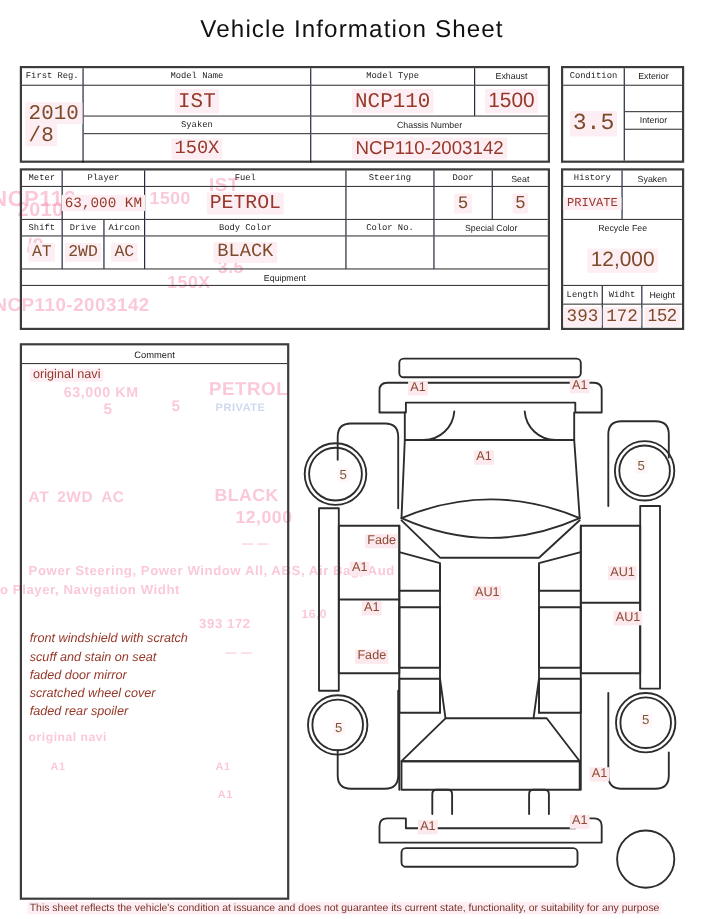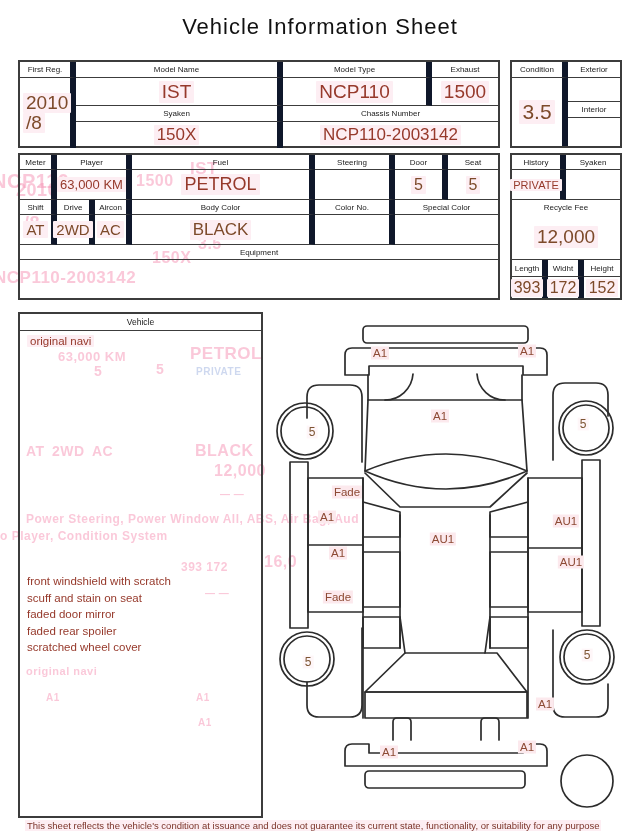--- a/index.html
+++ b/index.html
@@ -4,21 +4,21 @@
 <style>
   html,body{margin:0;padding:0;background:#fff;}
   #page{position:relative;width:640px;height:835px;background:#fff;overflow:hidden;
         font-family:"Liberation Sans",sans-serif;color:#1b1b1b;}
   .abs{position:absolute;}
   #title{top:14px;left:0;width:640px;text-align:center;font-size:22px;letter-spacing:1px;
          color:#111;font-weight:500;}
   
   .tbl{position:absolute;border:2px solid #3c3c3c;display:grid;background:transparent;box-sizing:border-box;}
   .cell{display:flex;align-items:center;justify-content:center;box-sizing:border-box;overflow:visible;}
-  .br{border-right:6px solid #0f172a;}
+  .br{border-right:1px solid #0f172a;font-family:Liberation Mono, monospace;}
   .bb{border-bottom:1px solid #3c3c3c;}
   .hdr{font-size:8px;color:#1b1b1b;}
   .v-red{color:#96392b;}
   .v-brown{color:#7d4a2a;}
   .hl{background:#fdeef3;padding:0 3px;border-radius:1px;white-space:nowrap;}
   .f21{font-size:21px;} .f19{font-size:19px;} .f18{font-size:18px;} .f17{font-size:17px;}
   .f16{font-size:16px;} .f15{font-size:15px;} .f13{font-size:13px;} .f11{font-size:11px;}
   #t1l{left:18px;top:60px;width:482px;height:88px;
        grid-template-columns:56px 207px 149px 66px;grid-template-rows:16px 28px 16px 26px;}
   #t1r{left:510px;top:60px;width:112px;height:88px;
@@ -32,21 +32,21 @@
   .firstreg{flex-direction:column;align-items:flex-start;justify-content:center;padding-left:3px;line-height:20px;}
   .eqline{justify-content:flex-start;align-items:flex-start;padding:3px 0 0 6px;font-size:13px;white-space:nowrap;}
   .eq-green{color:#4d5a49;}
   .eq-red{color:#96392b;margin-left:7px;}
   
   #panel{left:18px;top:312px;width:245px;height:506px;border:2px solid #3c3c3c;box-sizing:border-box;background:transparent;}
   .panel-hdr{height:17px;border-bottom:1px solid #3c3c3c;display:flex;align-items:center;justify-content:center;
              font-size:8.5px;box-sizing:border-box;}
   #comment-content{height:238px;padding:4px 7px;font-size:11.5px;color:#96392b;box-sizing:border-box;}
   #special-hdr{border-top:1px solid #3c3c3c;}
-  #special-note-lines{padding:4px 7px;font-size:11.5px;line-height:16.5px;color:#96392b;}
+  #special-note-lines{padding:4px 7px;font-size:11.5px;line-height:16.5px;color:#96392b;font-style:italic;}
   .sn-line{white-space:nowrap;}
   
   #diagram{left:270px;top:310px;width:370px;height:500px;}
   #diagram svg{position:absolute;left:0;top:0;}
   #diagram-labels{position:absolute;left:0;top:0;width:370px;height:500px;}
   .chip{position:absolute;transform:translate(-50%,-50%);font-size:11.5px;color:#8d4a34;
         background:#fce9ed;padding:0 2px;white-space:nowrap;line-height:13px;}
   .chip.wheel{background:rgba(253,238,243,.55);color:#7d5533;font-size:12px;}
   
   .ghost{position:absolute;color:#f693b4;opacity:.5;filter:blur(.4px);font-weight:700;
@@ -74,23 +74,23 @@
       <span class="ghost" style="left: 156px; top: 361px; font-size: 14px;">5</span>
       <span class="ghost" style="left: 190px; top: 344px; font-size: 17px;">PETROL</span>
       <span class="ghost ghost-blue" style="left: 196px; top: 366px; font-size: 10px;">PRIVATE</span>
       <span class="ghost" style="left: 26px; top: 443px; font-size: 14px;">AT</span>
       <span class="ghost" style="left: 52px; top: 443px; font-size: 14px;">2WD</span>
       <span class="ghost" style="left: 92px; top: 443px; font-size: 14px;">AC</span>
       <span class="ghost" style="left: 195px; top: 442px; font-size: 16px;">BLACK</span>
       <span class="ghost" style="left: 214px; top: 462px; font-size: 16px;">12,000</span>
       <span class="ghost" style="left: 220px; top: 489px; font-size: 10px;">— —</span>
       <span class="ghost" style="left: 26px; top: 512px; font-size: 12px;">Power Steering, Power Window  All, ABS, Air Bag, Aud</span>
-      <span class="ghost" style="left: 0px; top: 529px; font-size: 12px;">o Player, Condition System</span>
+      <span class="ghost" style="left: 0px; top: 529px; font-size: 12px;">o Player, Navigation Widht</span>
       <span class="ghost" style="left: 181px; top: 560px; font-size: 12px;">393  172</span>
-      <span class="ghost" style="left: 264px; top: 553px; font-size: 16px; text-align: center;">16,0</span>
+      <span class="ghost" style="left: 274px; top: 553px; font-size: 11px; text-align: center;">16,0</span>
       <span class="ghost" style="left: 205px; top: 588px; font-size: 10px;">— —</span>
       <span class="ghost" style="left: 26px; top: 665px; font-size: 11px;">original navi</span>
       <span class="ghost" style="left: 46px; top: 692px; font-size: 10px;">A1</span>
       <span class="ghost" style="left: 196px; top: 692px; font-size: 10px;">A1</span>
       <span class="ghost" style="left: 198px; top: 717px; font-size: 10px;">A1</span>
     </div>
 
   <div id="content">
     <div id="title" class="abs">Vehicle Information Sheet</div>
 
@@ -196,28 +196,28 @@
         </div>
       <div class="cell br v-brown f16" style="grid-area:6/2/7/4">
           <span class="hl">172</span>
         </div>
       <div class="cell v-brown f16" style="grid-area:6/4">
           <span class="hl">152</span>
         </div>
     </div>
 
     <div id="panel" class="abs">
-      <div class="panel-hdr">Vehicle</div>
+      <div class="panel-hdr">Comment</div>
       <div id="comment-content"><span class="hl">original navi</span></div>
       <div id="special-note-lines">
           <div class="sn-line">front windshield with scratch</div>
           <div class="sn-line">scuff and stain on seat</div>
           <div class="sn-line">faded door mirror</div>
+          <div class="sn-line">scratched wheel cover</div>
           <div class="sn-line">faded rear spoiler</div>
-          <div class="sn-line">scratched wheel cover</div>
         </div>
     </div>
 
     <div id="diagram" class="abs">
       <svg width="370" height="500" viewBox="0 0 370 500">
         <g fill="none" stroke="#2c2c2c" stroke-width="1.7" stroke-linejoin="round" stroke-linecap="round">
           <rect x="93" y="16" width="165" height="17" rx="4"></rect>
           <path d="M75,65 L75,45 Q75,38 82,38 L270,38 Q277,38 277,45 L277,65 L253,65 L253,56 L99,56 L99,65 Z"></path>
           <path d="M98,65 L98,90 L252,90 L252,65"></path>
           <path d="M143,64 A28,28 0 0 1 115,90"></path>

